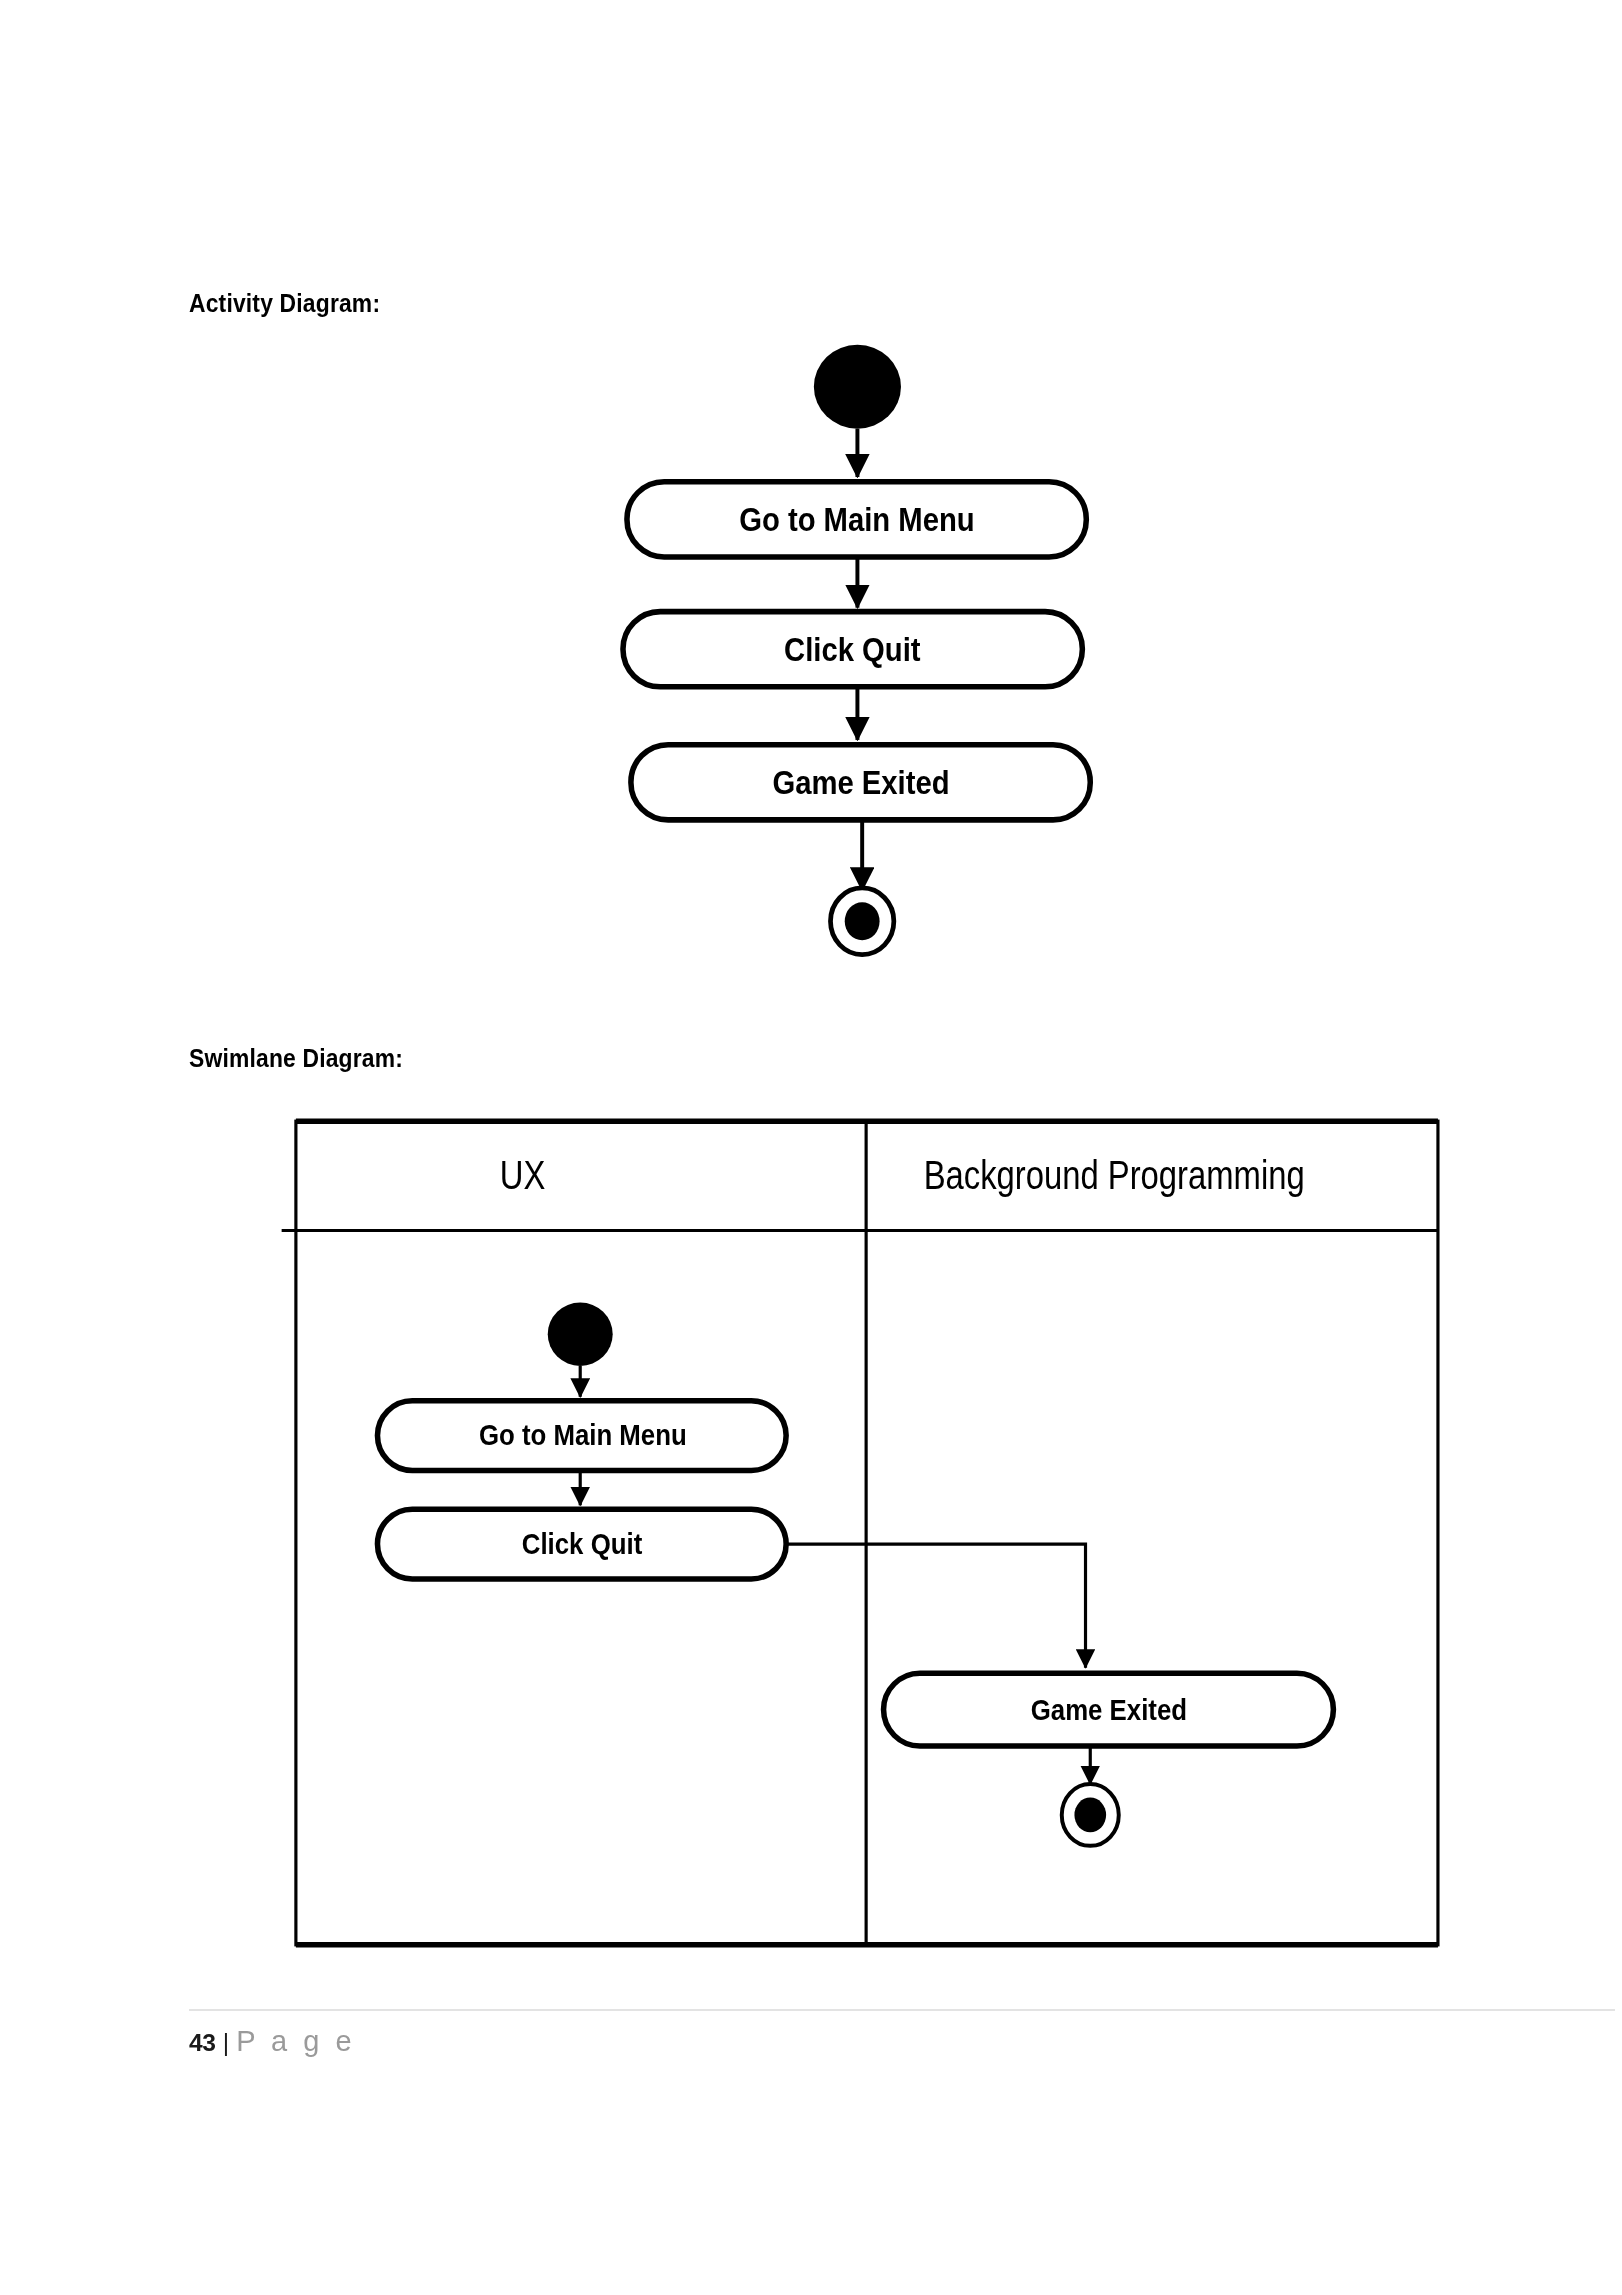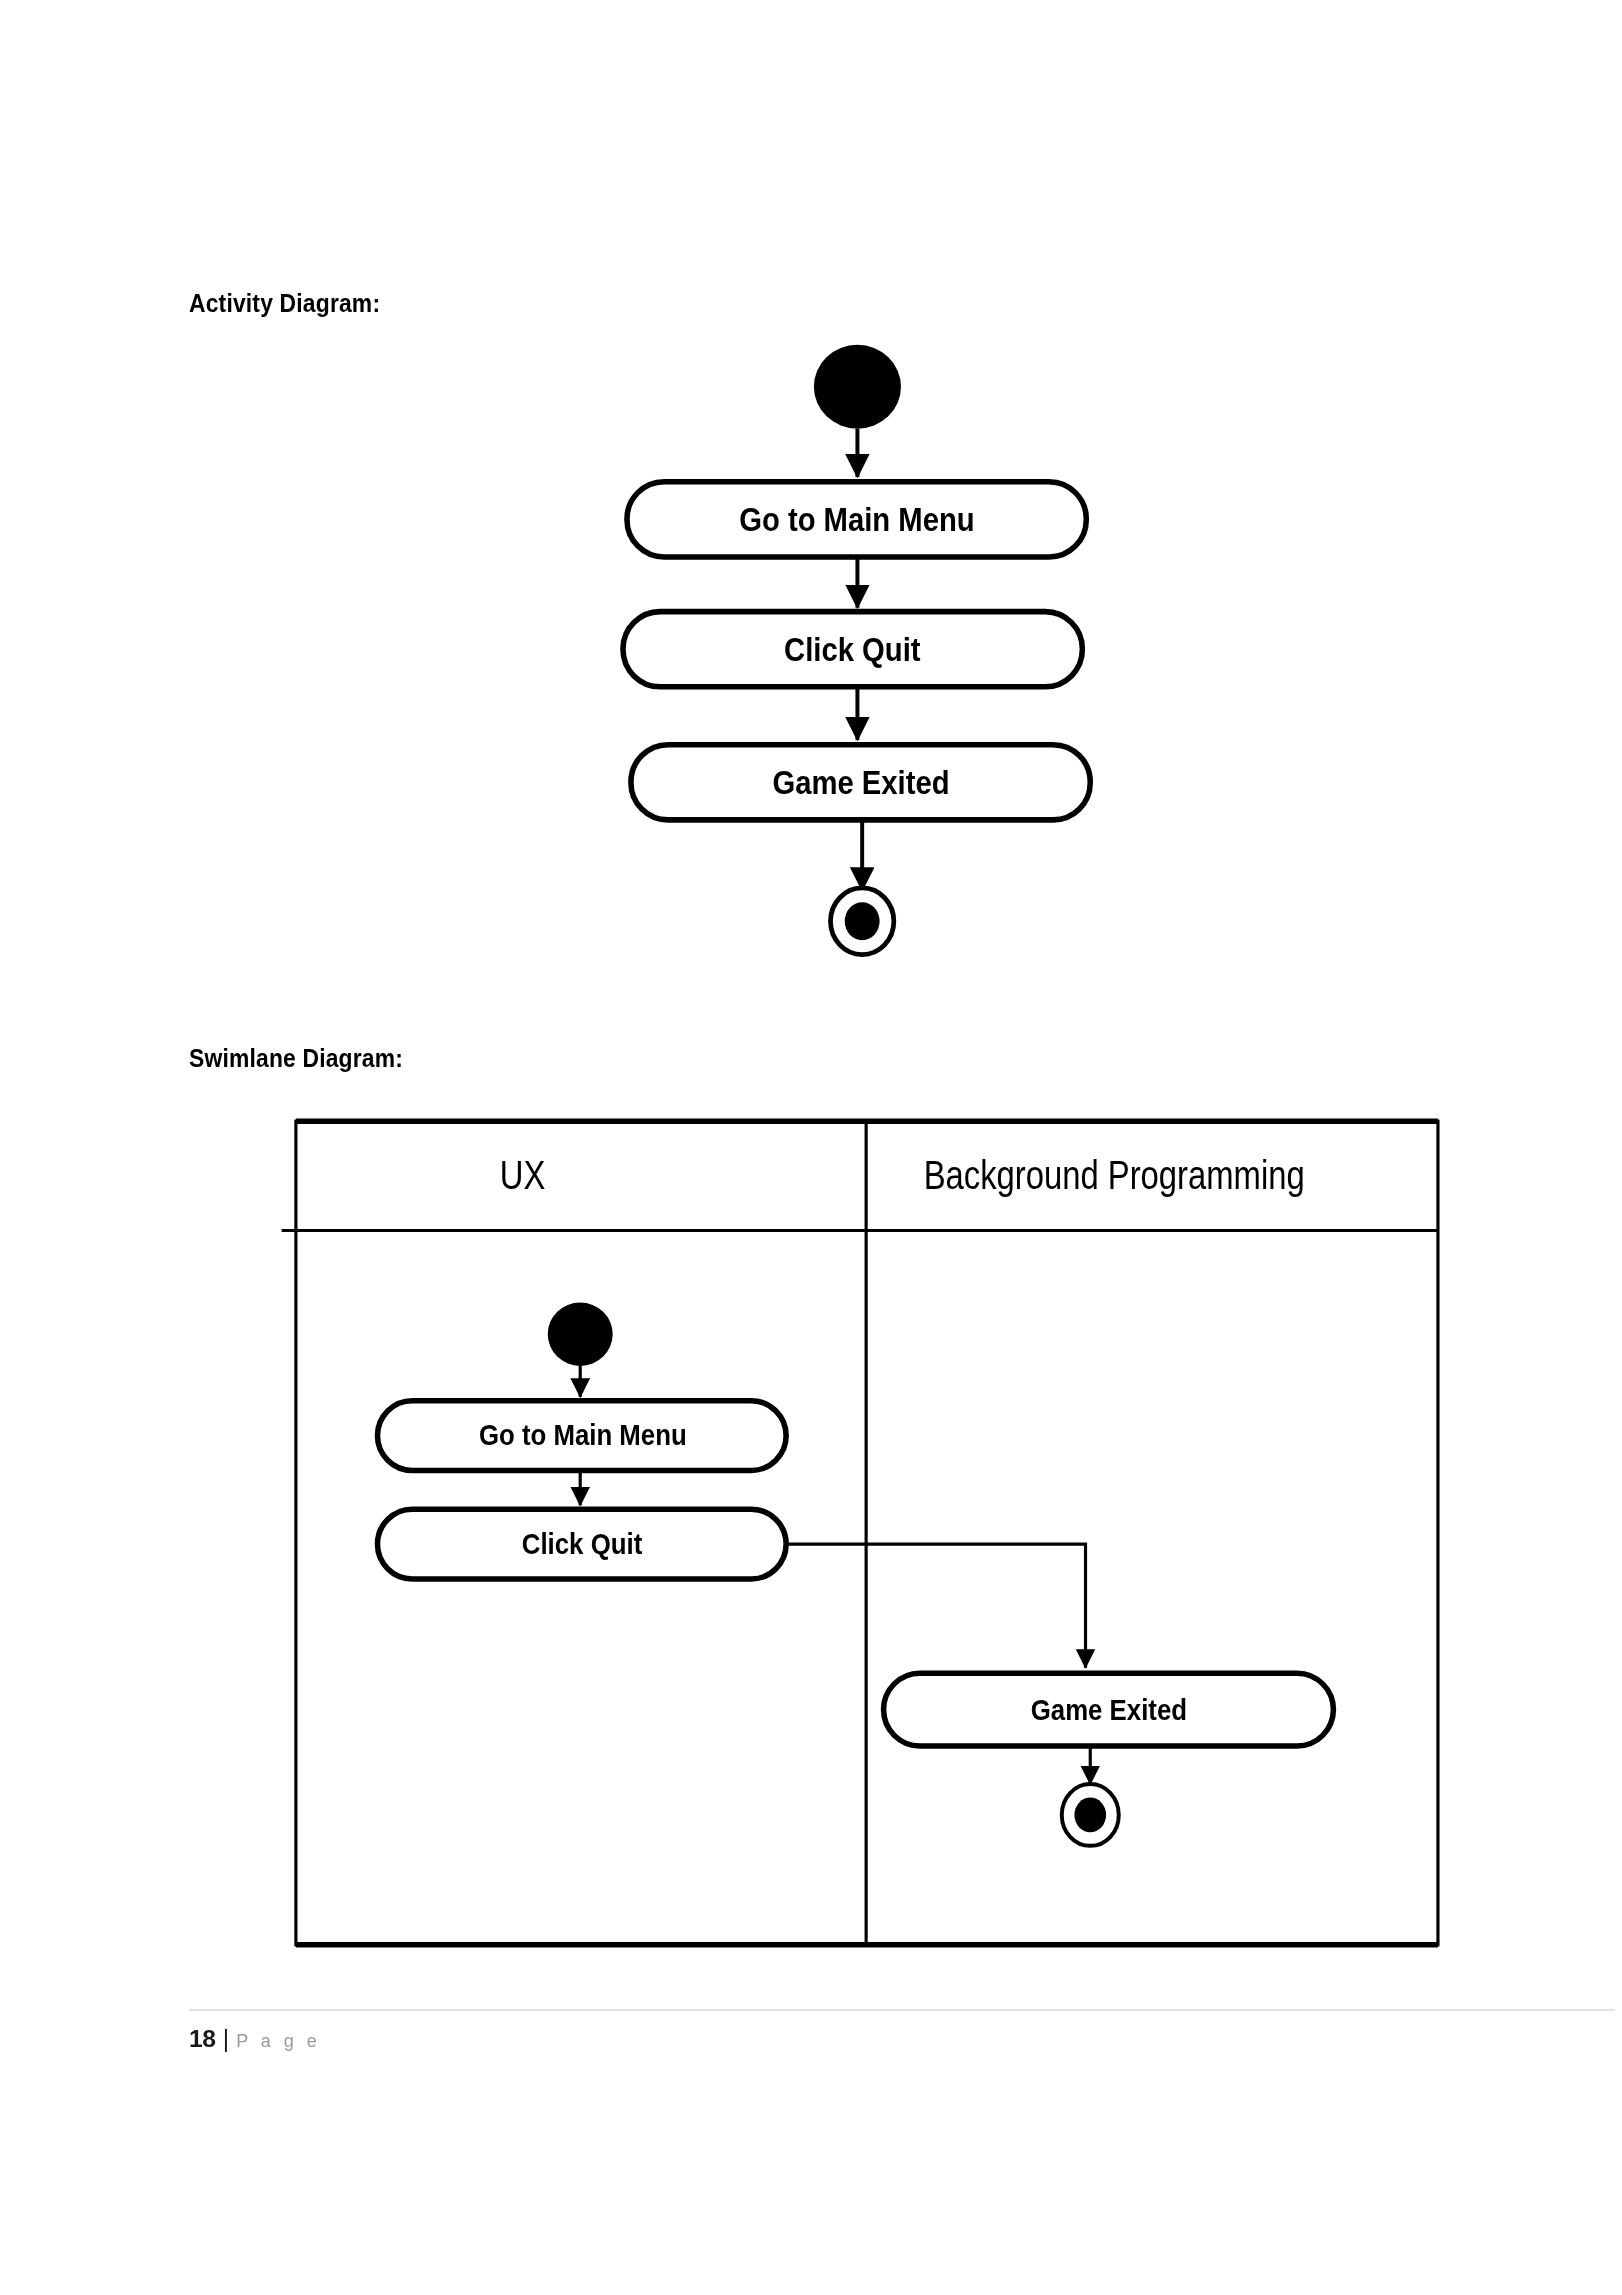--- a/index.html
+++ b/index.html
@@ -109,21 +109,21 @@
     color: #1a1a1a;
     letter-spacing: -0.4px;
   }
   #footer-separator {
     font-size: 24.6px;
     font-weight: normal;
     color: #1a1a1a;
     margin: 0 7.1px 0 7.1px;
   }
   #footer-page-word {
-    font-size: 18px;
+    font-size: 29px;
     font-weight: normal;
     color: #9a9a9a;
     letter-spacing: 4px;
   }
 </style>
 </head>
 <body>
 
 <div class="page">
 
@@ -221,19 +221,19 @@
     <div class="node-label swim-label" style="left:330px; top:400px; width:409px; height:70px;">
       <span>Click Quit</span>
     </div>
     <div class="node-label swim-label" style="left:836px; top:564px; width:450px; height:73px;">
       <span>Game Exited</span>
     </div>
   </div>
 
   <div id="footer-rule"></div>
   <div id="footer">
-    <span id="footer-page-number">18</span>
+    <span id="footer-page-number">43</span>
     <span id="footer-separator">|</span>
     <span id="footer-page-word">P a g e</span>
   </div>
 
 </div>
 
 
 </body></html>

